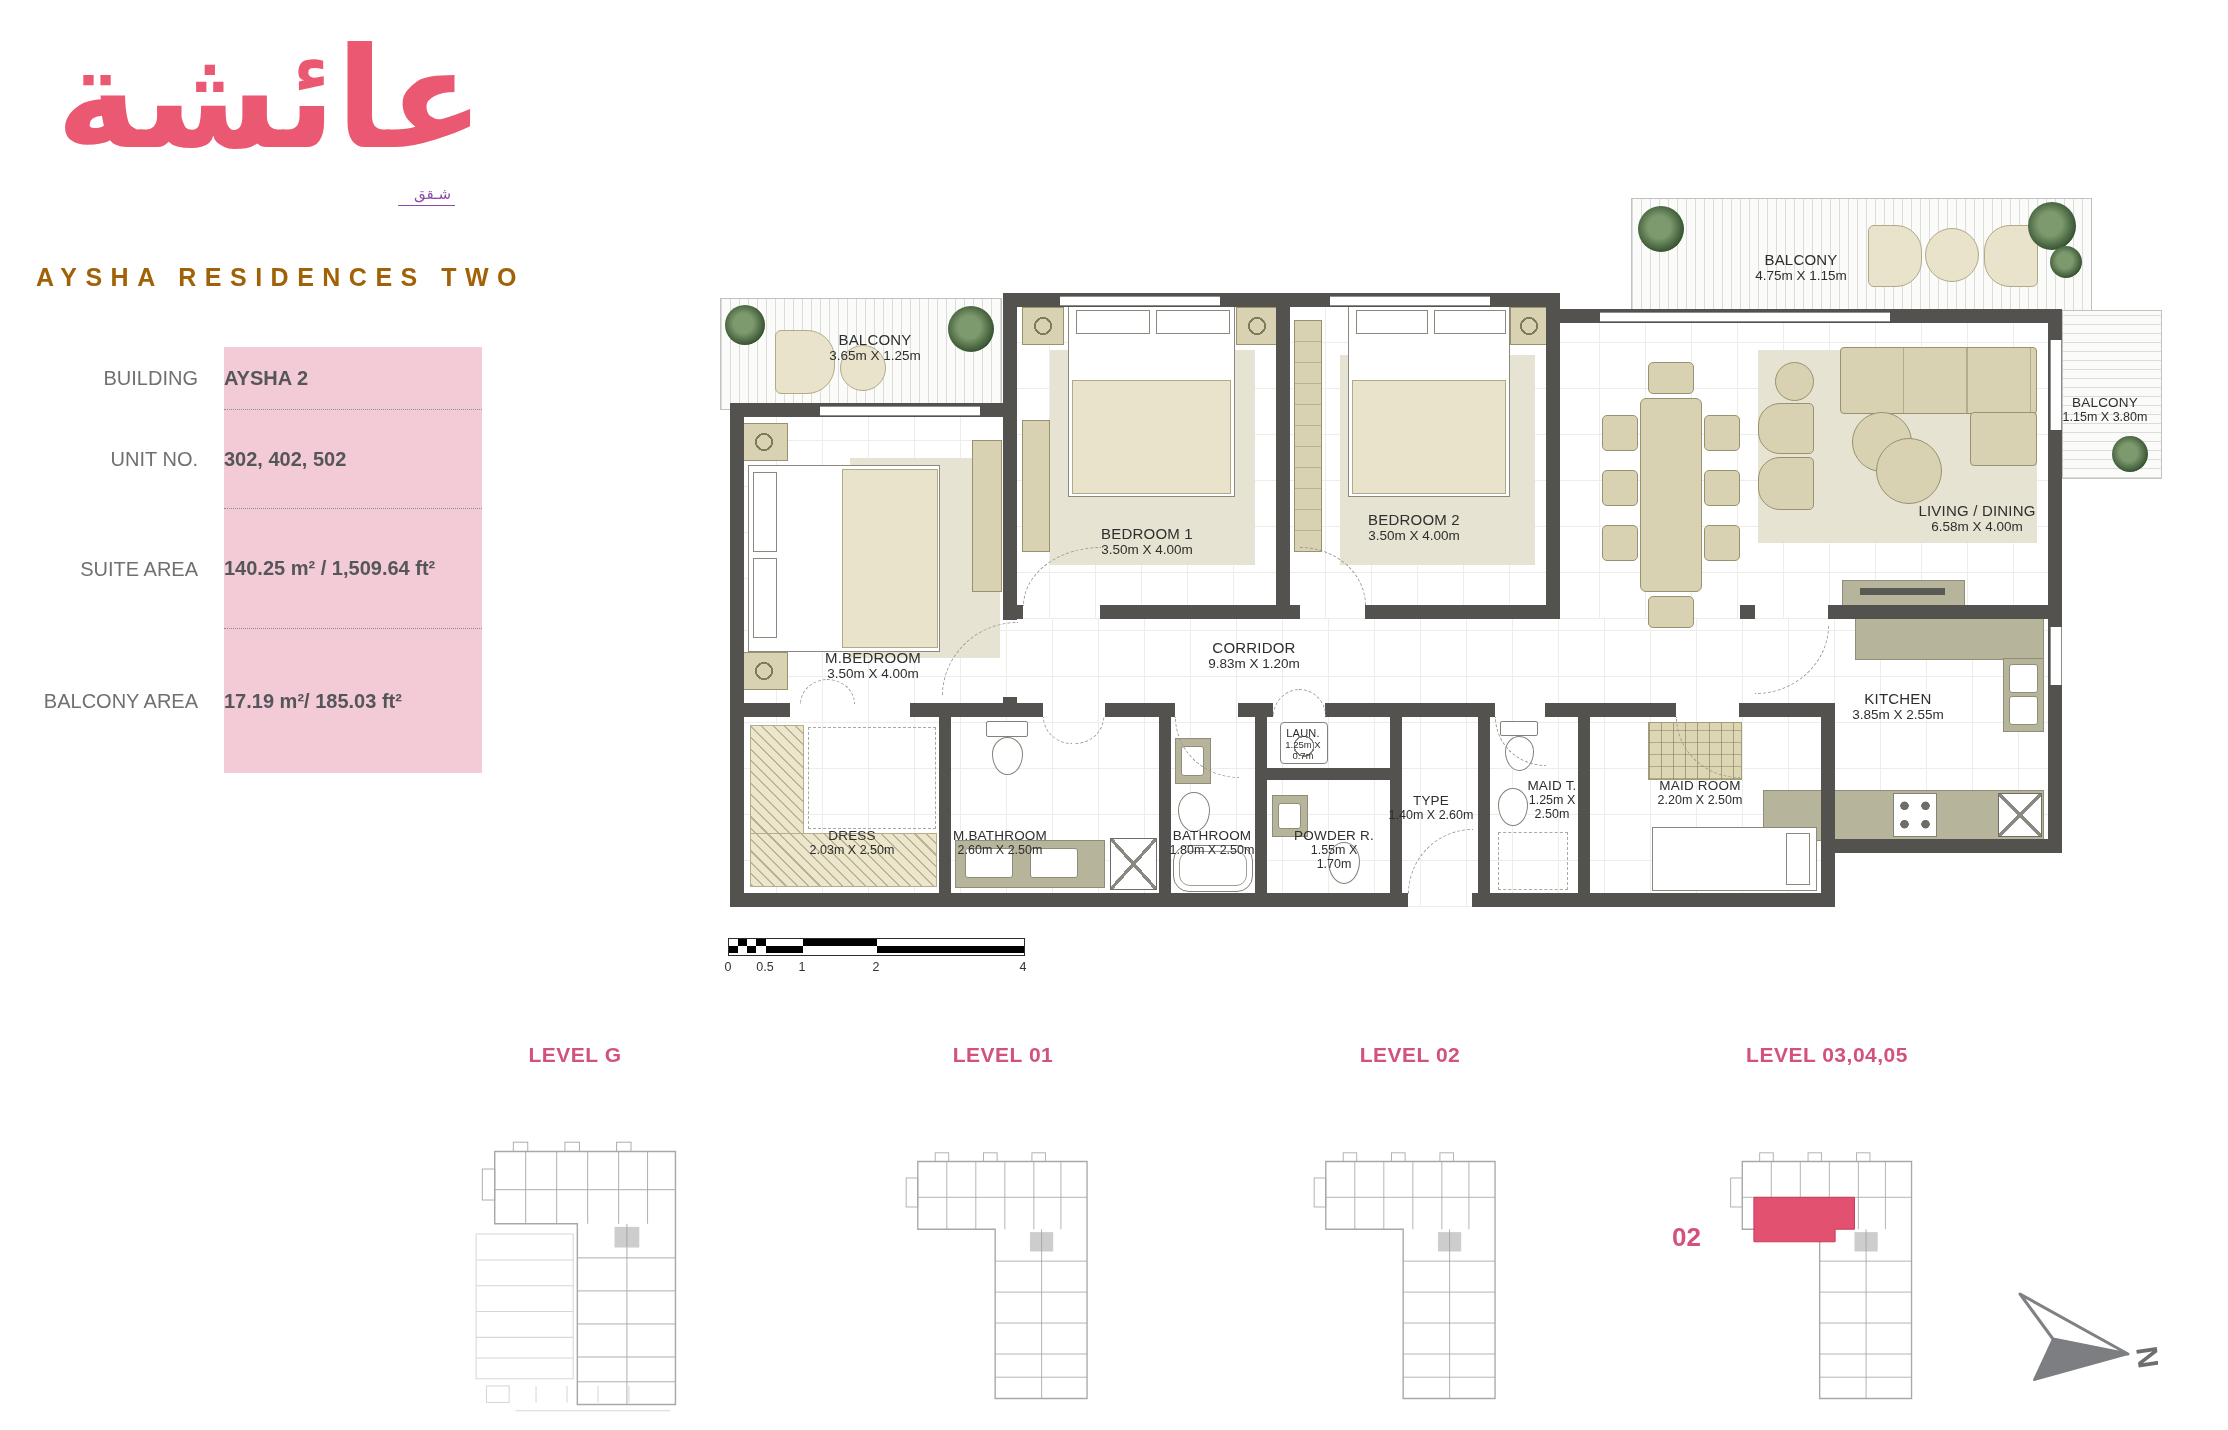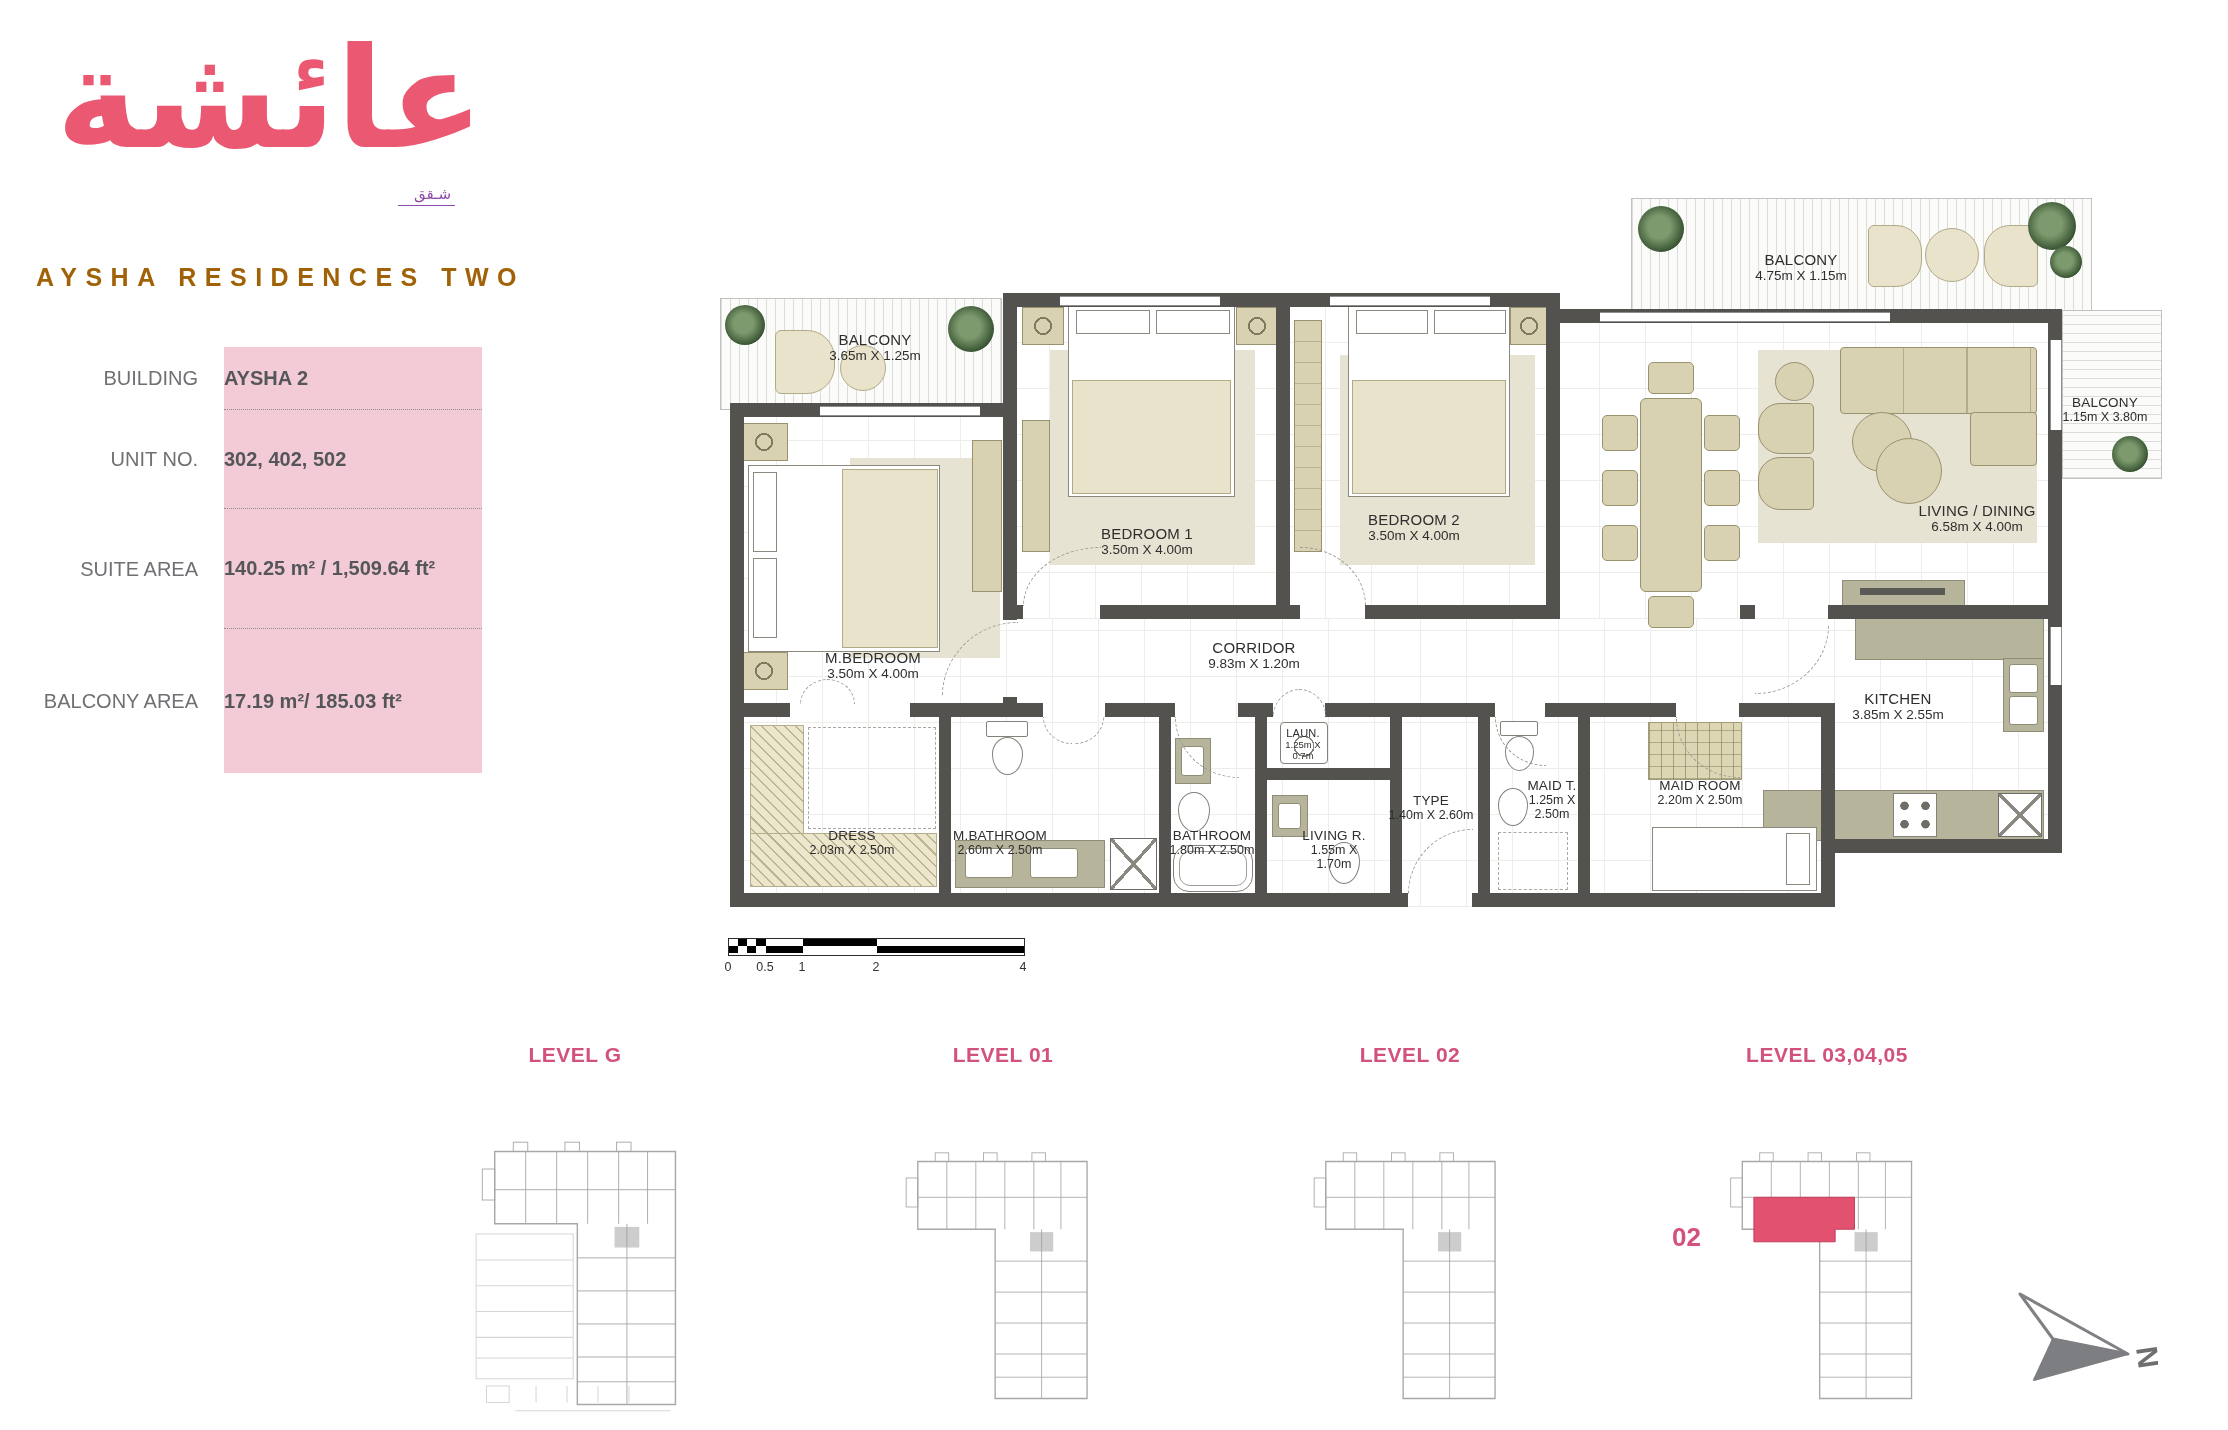--- a/index.html
+++ b/index.html
@@ -327,21 +327,21 @@
     </div>
     <div class="el rlabel sm" style="left:300px;top:688px">
       <div class="rname">M.BATHROOM</div>
       <div class="rdims">2.60m X 2.50m</div>
     </div>
     <div class="el rlabel sm" style="left:512px;top:688px">
       <div class="rname">BATHROOM</div>
       <div class="rdims">1.80m X 2.50m</div>
     </div>
     <div class="el rlabel sm" style="left:634px;top:688px">
-      <div class="rname">LIVING R.</div>
+      <div class="rname">POWDER R.</div>
       <div class="rdims">1.55m X</div>
       <div class="rdims">1.70m</div>
     </div>
     <div class="el rlabel xs" style="left:603px;top:587px">
       <div class="rname">LAUN.</div>
       <div class="rdims">1.25m X</div>
       <div class="rdims">0.7m</div>
     </div>
     <div class="el rlabel sm" style="left:731px;top:653px">
       <div class="rname">TYPE</div>

